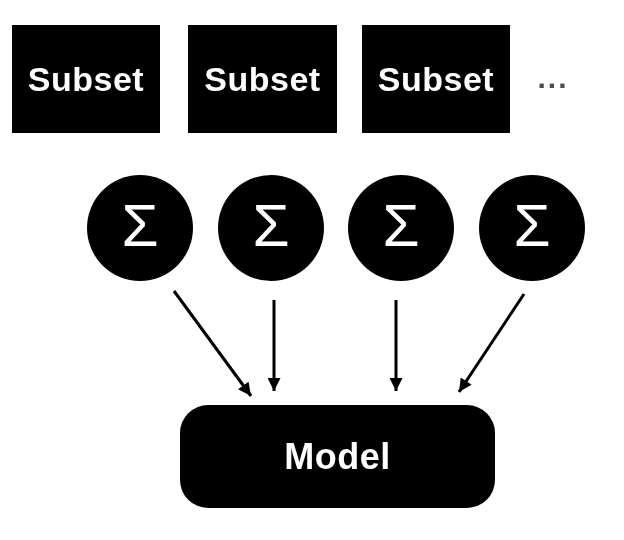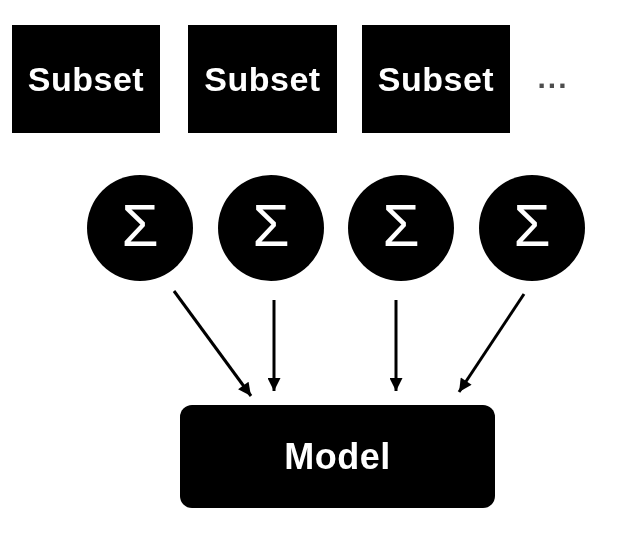--- a/index.html
+++ b/index.html
@@ -84,21 +84,21 @@
   .arrows-layer line {
     stroke: var(--arrow);
     stroke-width: 3;
   }
   .model-box {
     position: absolute;
     left: 180px;
     top: 405px;
     width: 315px;
     height: 103px;
-    border-radius: 12px;
+    border-radius: 28px;
     background: var(--node-fill);
     display: flex;
     align-items: center;
     justify-content: center;
   }
   .model-box .label {
     color: var(--node-text);
     font-size: 36px;
     font-weight: 700;
     letter-spacing: 0.5px;

